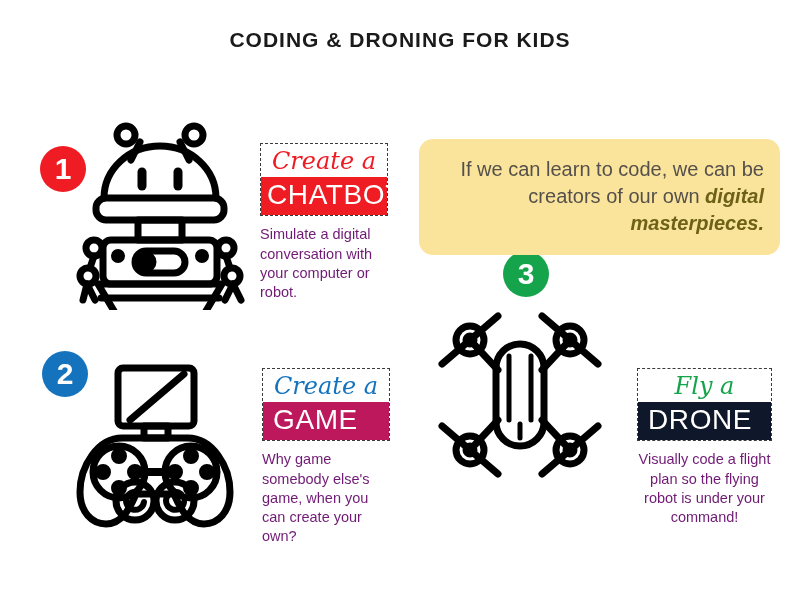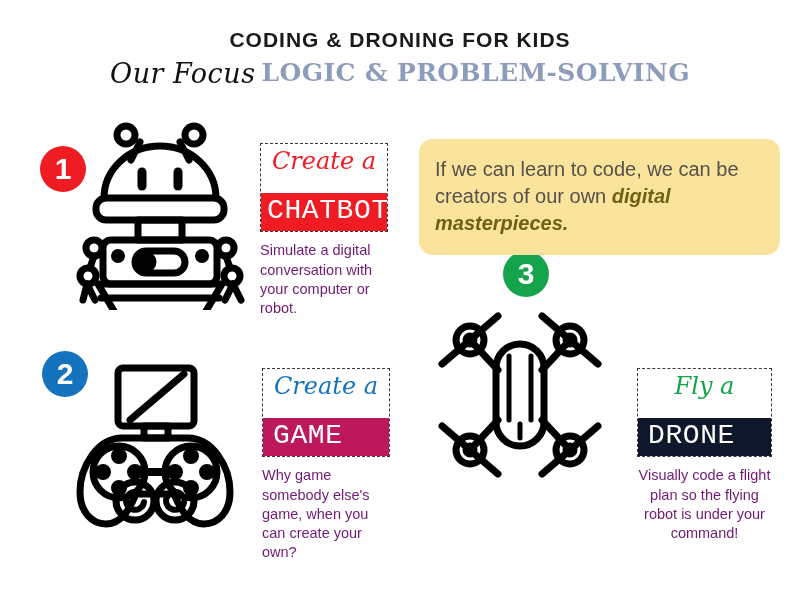--- a/index.html
+++ b/index.html
@@ -94,24 +94,24 @@
     border: 1px dashed #3a3a3a;
     background: #ffffff;
     box-sizing: border-box;
   }
   .label-script {
     text-align: center;
     font-family: "DejaVu Serif", serif;
     font-style: italic;
     font-size: 24px;
     line-height: 1.15;
-    padding: 4px 6px 17px 6px;
+    padding: 4px 6px 1px 6px;
   }
   .label-band {
-    font-family: Liberation Mono, monospace;
+    font-family: Liberation Sans, sans-serif;
     font-size: 28px;
     font-weight: 400;
     letter-spacing: 0.6px;
     color: #ffffff;
     text-align: center;
     padding: 3px 6px 5px 6px;
     line-height: 1.1;
   }
   .label-body {
     font-family: "Liberation Sans", sans-serif;
@@ -142,42 +142,39 @@
   
   .quote {
     position: absolute;
     left: 419px;
     top: 139px;
     width: 361px;
     box-sizing: border-box;
     background: #fae49c;
     border-radius: 14px;
     padding: 17px 16px 19px 16px;
-    text-align: left;
+    text-align: right;
     font-family: "Liberation Sans", sans-serif;
     font-size: 20px;
     line-height: 1.34;
     color: #55504a;
   }
   .quote-em {
     font-style: italic;
     font-weight: 700;
     color: #6d6117;
   }
 </style>
 </head>
 <body>
 
 <div class="canvas">
 
   <div class="header">
     <div class="header-title">CODING &amp; DRONING FOR KIDS</div>
-    <div class="header-sub">
-      <span class="script-focus">Our Focus</span><span class="header-accent">LOGIC &amp; PROBLEM-SOLVING</span>
-    </div>
   </div>
 
   <div class="badge badge-1">1</div>
   <div class="badge badge-2">2</div>
   <div class="badge badge-3">3</div>
 
   <div class="art art-robot">
     <svg width="172" height="190" viewBox="0 0 172 190" fill="none" stroke="#000000" stroke-width="7" stroke-linecap="round" stroke-linejoin="round">
 
       <line x1="57" y1="40" x2="66" y2="22"></line>

